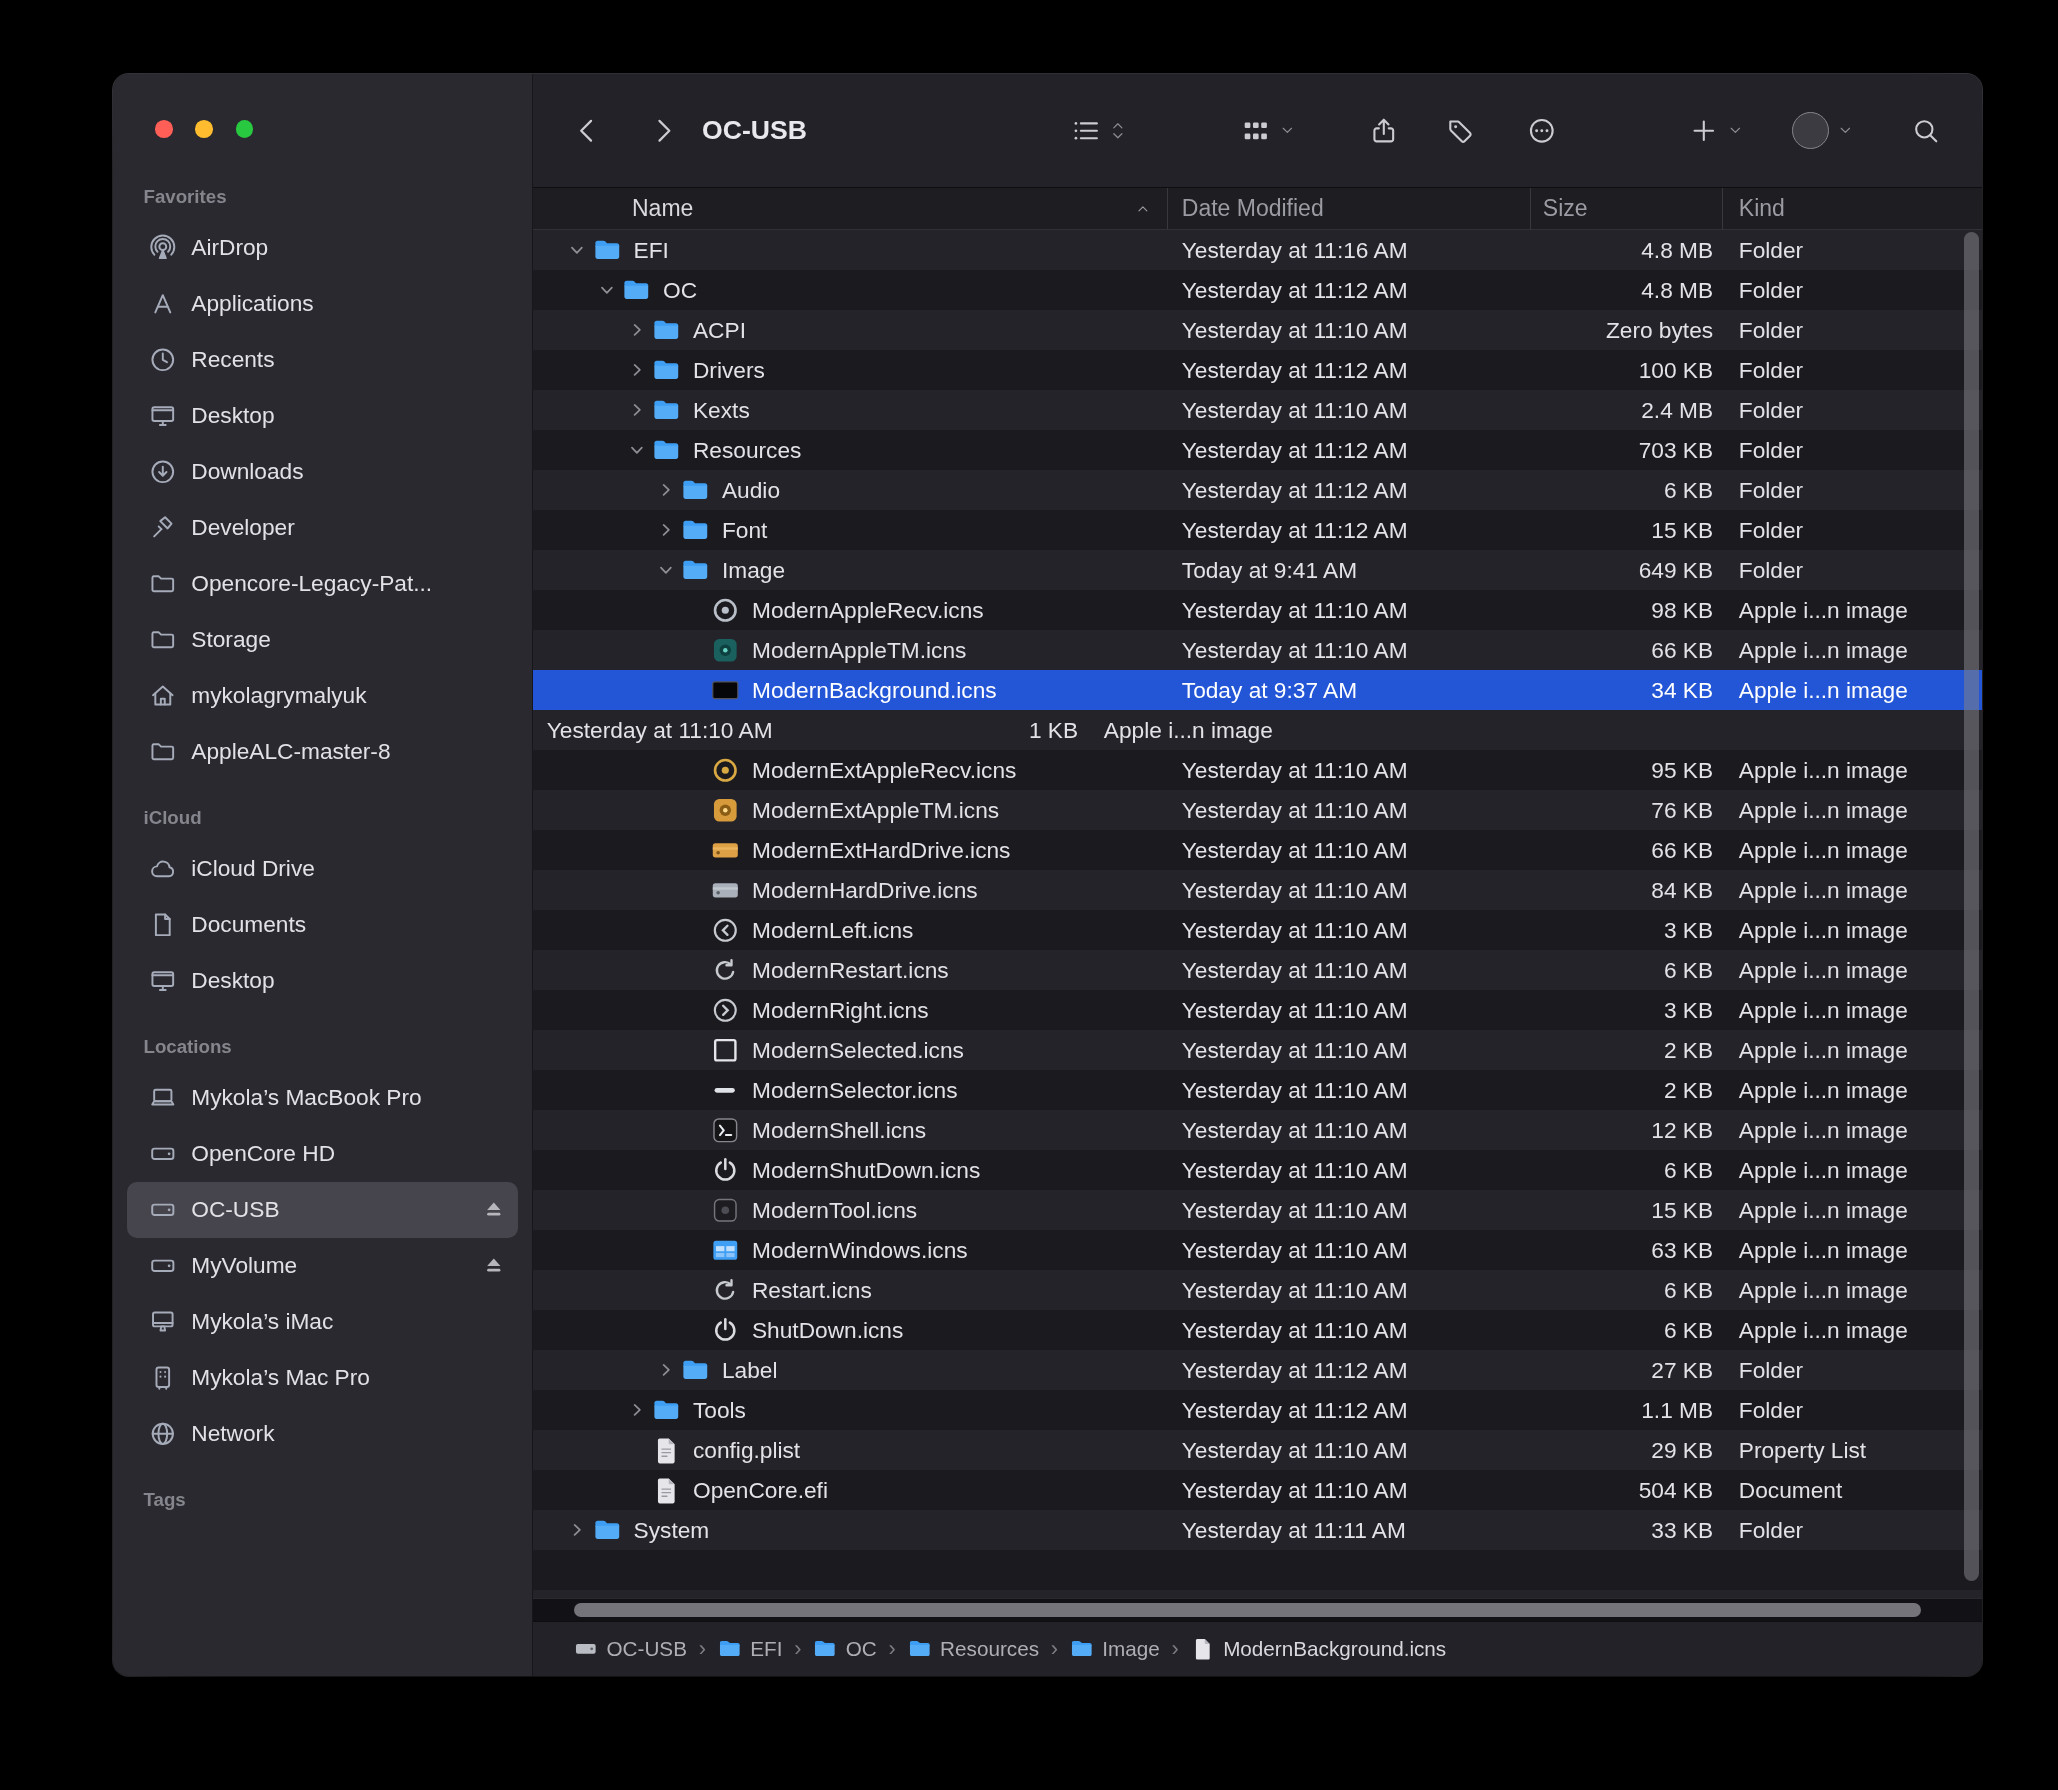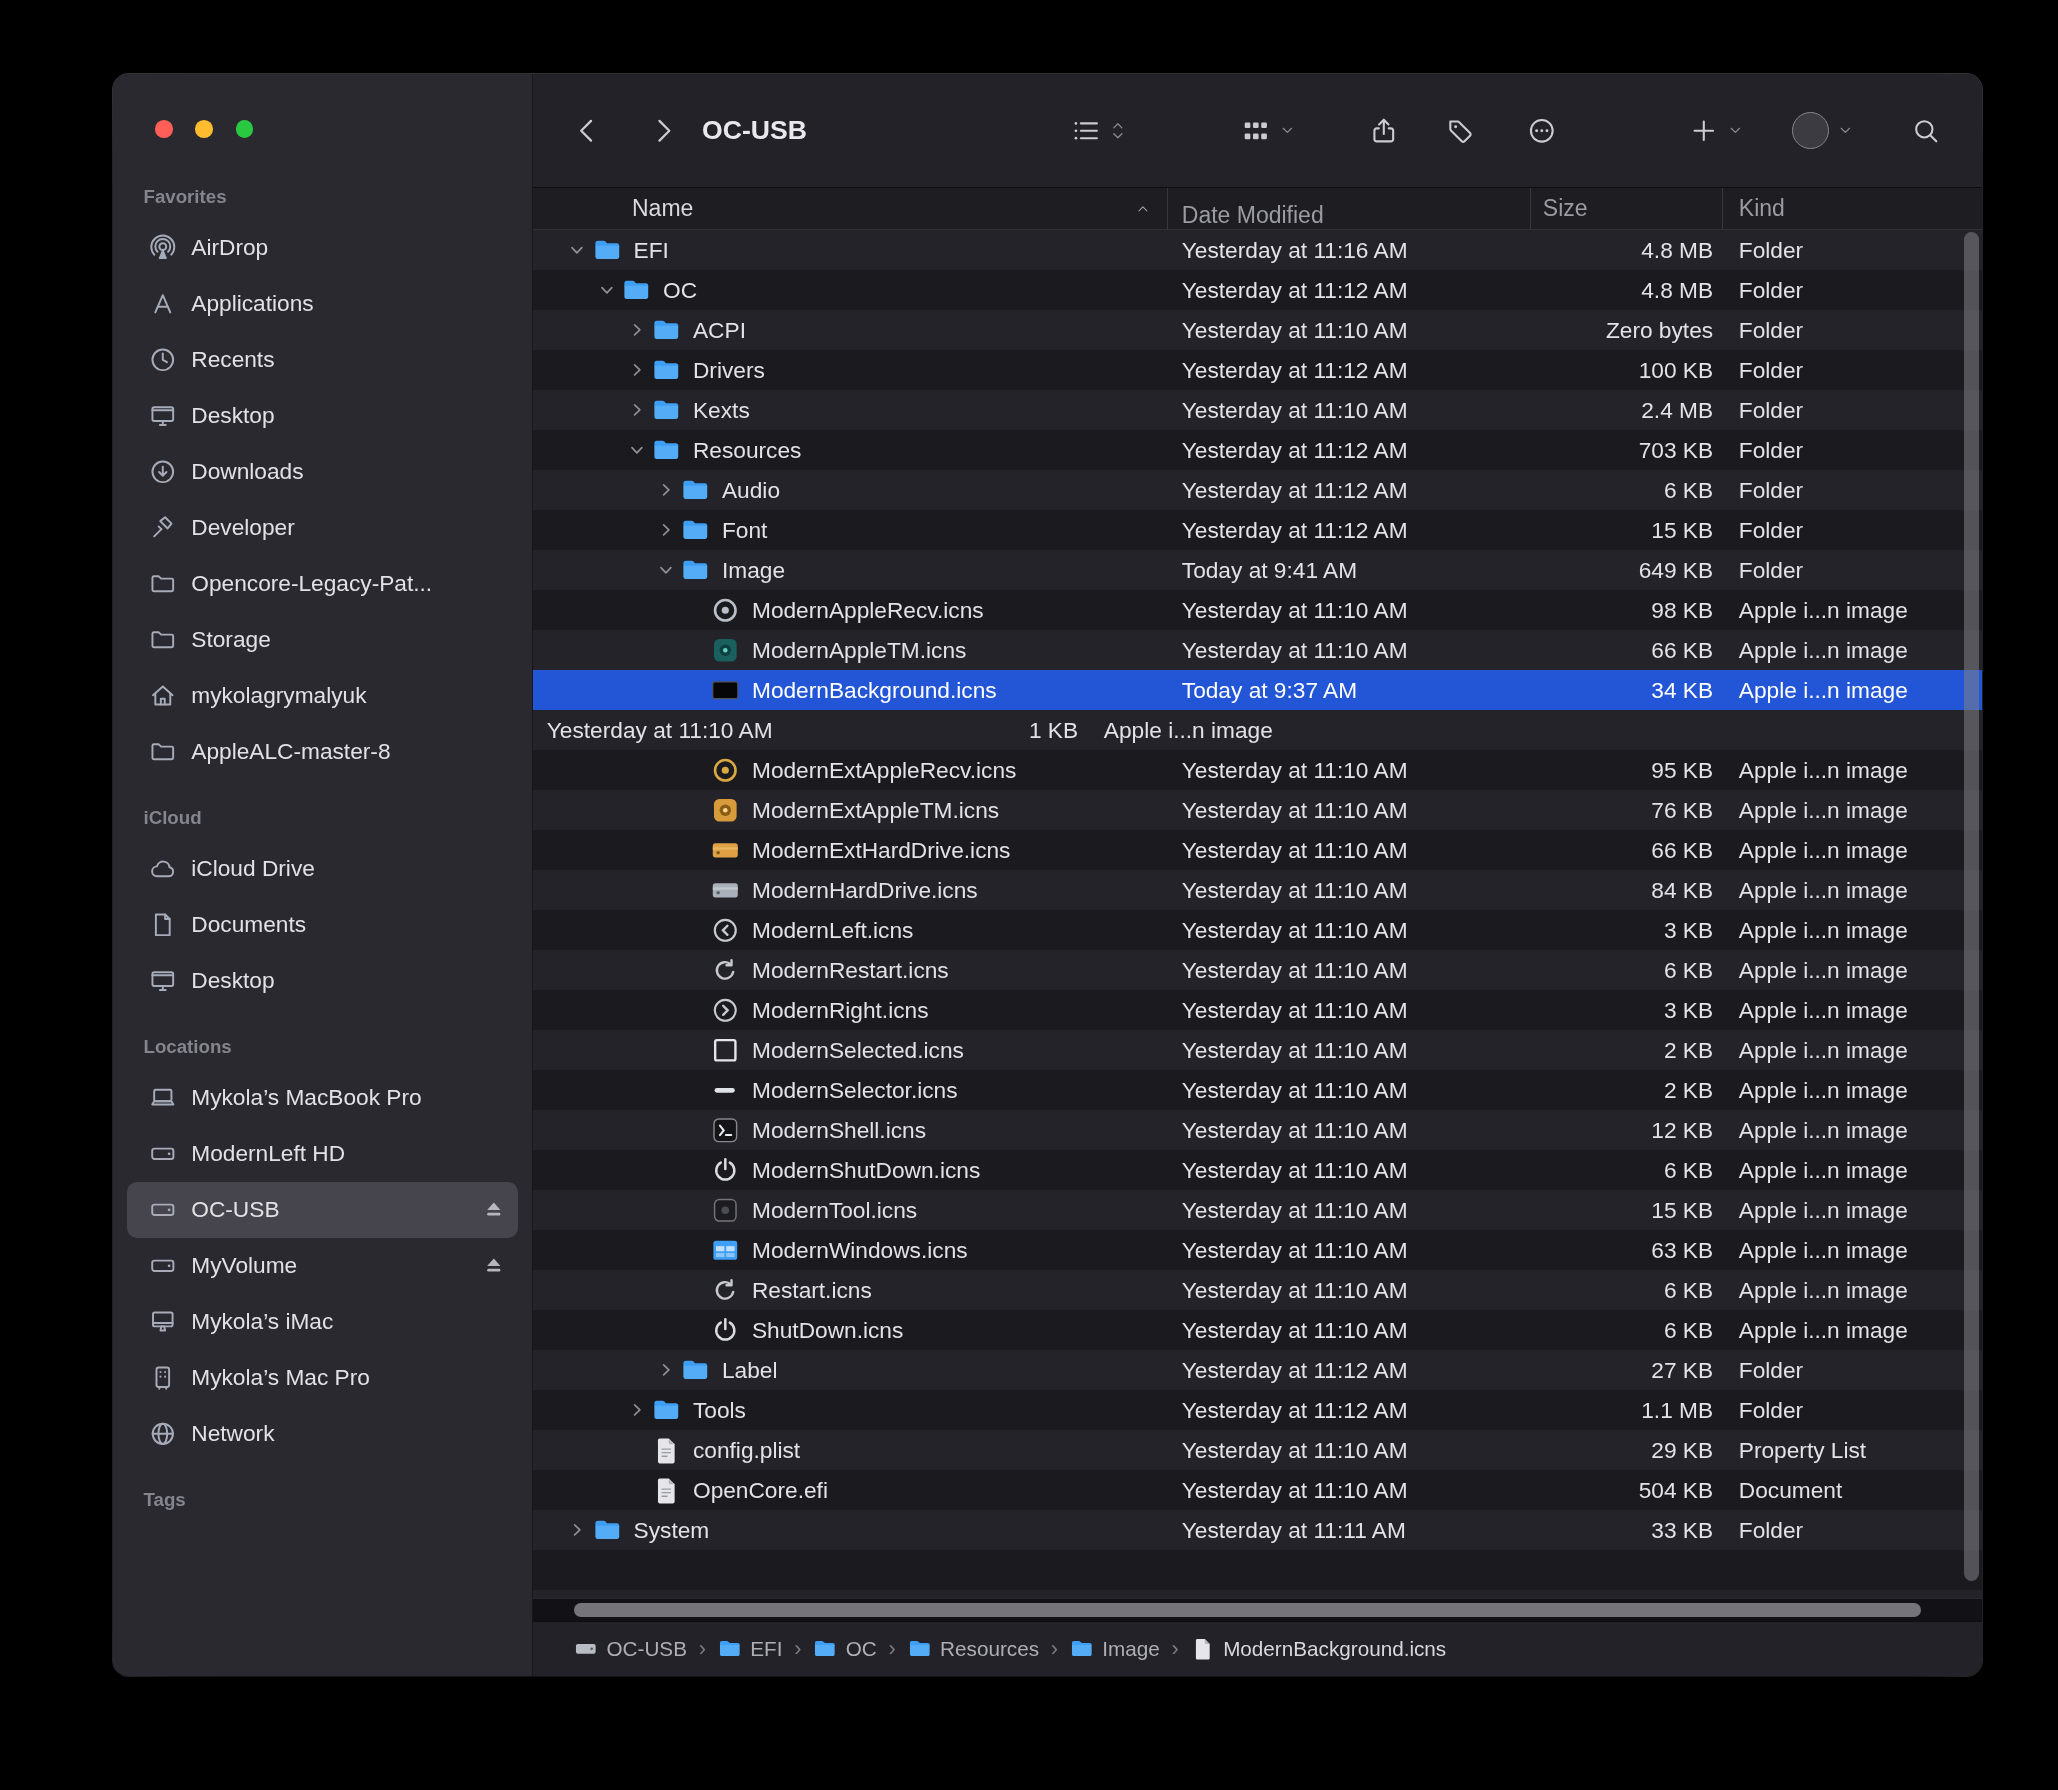--- a/index.html
+++ b/index.html
@@ -42,21 +42,21 @@
   .chev{width:17.7px;height:25.6px;display:flex;align-items:center;color:#8b8b92;}
   .chev svg{width:16.7px;height:16.7px;}
   .chev.ud svg{width:19.7px;height:25.6px;}
   .avatar{width:35px;height:35px;border-radius:50%;background:#3c3b42;border:1.5px solid #84848b;
           color:#cbcbd1;font-size:19.7px;font-weight:700;display:flex;align-items:center;justify-content:center;}
   
   .lheader{height:41px;flex:none;background:#1e1d21;border-bottom:1px solid #323136;
            display:flex;align-items:stretch;font-size:23px;color:#9b9ba3;}
   .hcell{display:flex;align-items:center;box-sizing:border-box;border-right:1px solid #39383e;}
   .hcell.c0{width:635px;padding-left:99px;padding-right:15.8px;justify-content:space-between;color:#d9d9de;}
-  .hcell.c1{width:363px;padding-left:13.8px;align-items:flex-end;}
+  .hcell.c1{width:363px;padding-left:13.8px;}
   .hcell.c2{width:192px;padding-left:11.8px;}
   .hcell.c3{flex:1;padding-left:15.8px;border-right:none;}
   .sortcaret{color:#9b9ba3;width:15.8px;height:15.8px;display:flex;}
   .sortcaret svg{width:15.8px;height:15.8px;}
   
   .list{flex:1;position:relative;overflow:hidden;
         background:repeating-linear-gradient(to bottom,#242329 0px,#242329 40px,#1b1a1f 40px,#1b1a1f 80px);}
   .row{height:40px;display:flex;align-items:center;font-size:22.7px;color:#e3e3e7;}
   .row.selected{background:#2356d6;color:#ffffff;}
   .cell{box-sizing:border-box;flex:none;white-space:nowrap;overflow:hidden;}
@@ -247,21 +247,21 @@
       <span class="side-label">Mykola’s MacBook Pro</span>
 
     </div>
           <div class="side-item">
       <span class="sicon">
               <svg viewBox="0 0 24 24" fill="none" stroke="currentColor" stroke-width="1.7" stroke-linecap="round" stroke-linejoin="round">
                 <rect x="2.8" y="7.5" width="18.4" height="9" rx="2"></rect>
                 <circle cx="17.5" cy="12" r="1.2" fill="currentColor" stroke="none"></circle>
               </svg>
             </span>
-      <span class="side-label">ModernLeft HD</span>
+      <span class="side-label">OpenCore HD</span>
 
     </div>
           <div class="side-item selected">
       <span class="sicon">
               <svg viewBox="0 0 24 24" fill="none" stroke="currentColor" stroke-width="1.7" stroke-linecap="round" stroke-linejoin="round">
                 <rect x="2.8" y="7.5" width="18.4" height="9" rx="2"></rect>
                 <circle cx="17.5" cy="12" r="1.2" fill="currentColor" stroke="none"></circle>
               </svg>
             </span>
       <span class="side-label">OC-USB</span>

